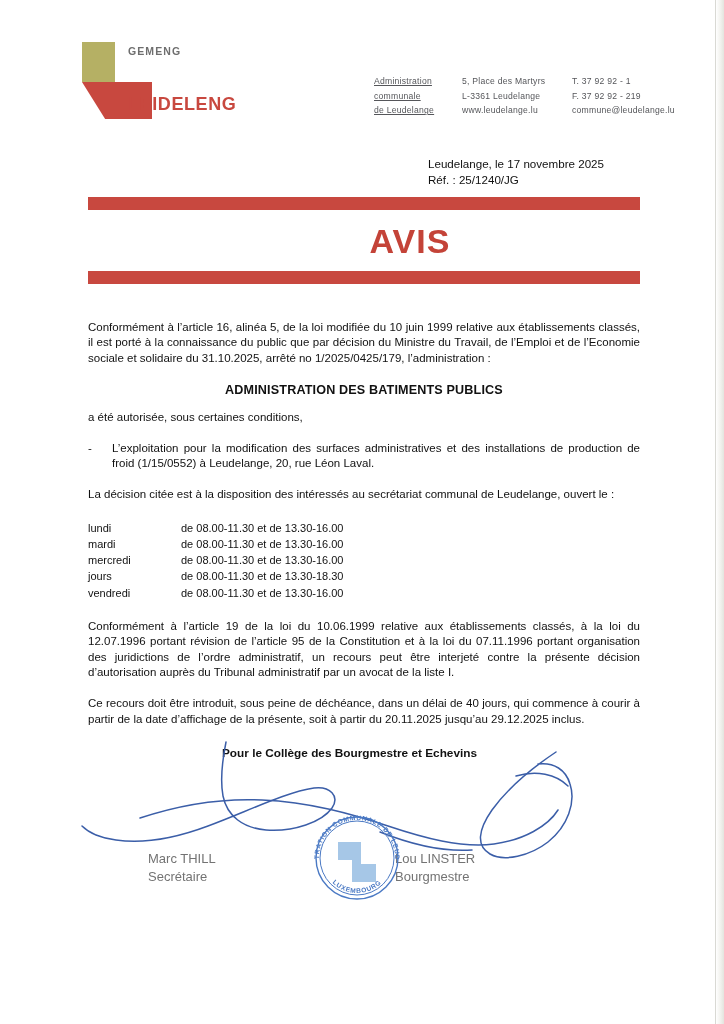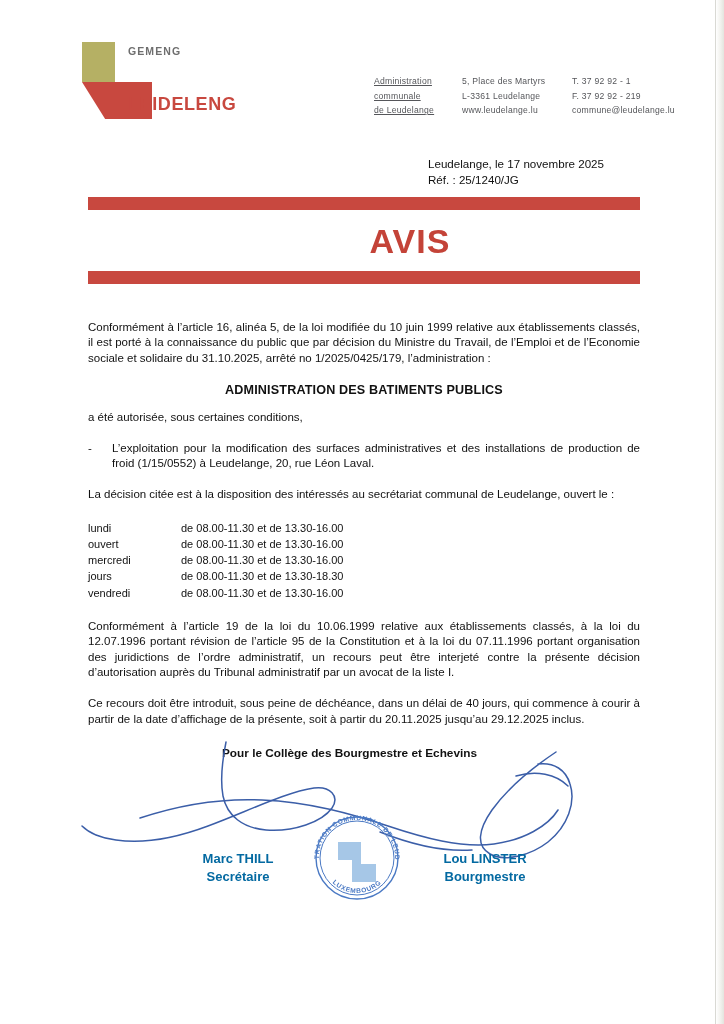--- a/index.html
+++ b/index.html
@@ -224,25 +224,24 @@
   }
   .sig-scribble {
     position: absolute;
     left: 80px;
     top: 0px;
     width: 560px;
     height: 150px;
   }
   .sig-name {
     position: absolute;
-    text-align: center;
+    text-align: left;
     font-size: 13px;
     line-height: 18px;
-    color: #0369a1;
-    font-weight: bold;
+    color: #737373;
   }
   .sig-left  { left: 148px; top: 110px; width: 180px; }
   .sig-right { left: 395px; top: 110px; width: 180px; }
 
   .seal {
     position: absolute;
     left: 305px;
     top: 806px;
     width: 104px;
     height: 104px;
@@ -321,21 +320,21 @@
 
     <p class="para">La décision citée est à la disposition des intéressés au secrétariat communal de Leudelange, ouvert le :</p>
 
     <table class="schedule">
       <tbody>
         <tr>
           <td class="day">lundi</td>
           <td class="hours">de 08.00-11.30 et de 13.30-16.00</td>
         </tr>
         <tr>
-          <td class="day">ouvert</td>
+          <td class="day">mardi</td>
           <td class="hours">de 08.00-11.30 et de 13.30-16.00</td>
         </tr>
         <tr>
           <td class="day">mercredi</td>
           <td class="hours">de 08.00-11.30 et de 13.30-16.00</td>
         </tr>
         <tr>
           <td class="day">jours</td>
           <td class="hours">de 08.00-11.30 et de 13.30-18.30</td>
         </tr>

